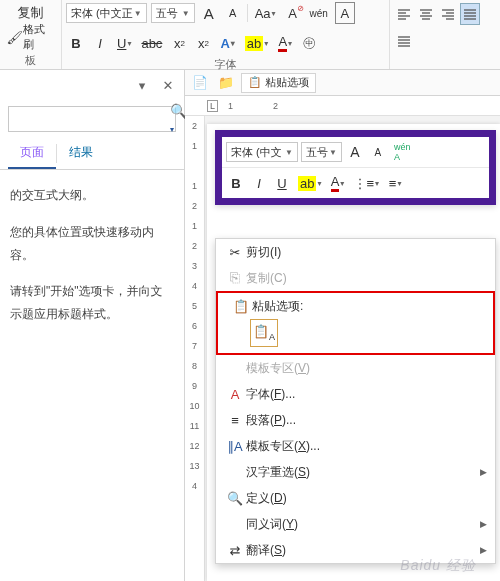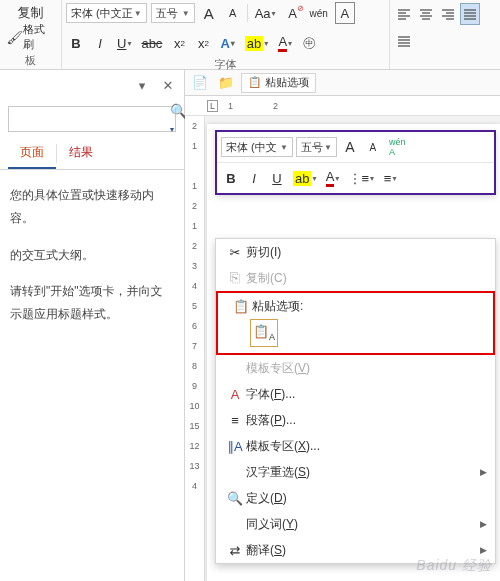--- a/index.html
+++ b/index.html
@@ -14,45 +14,45 @@
 .icon{font-family:sans-serif}
 .fname{border:1px solid #c8c8c8;height:20px;padding:0 4px;font-size:11px;display:flex;align-items:center;background:#fff;min-width:80px;justify-content:space-between}
 .fsize{border:1px solid #c8c8c8;height:20px;padding:0 4px;font-size:11px;display:flex;align-items:center;background:#fff;min-width:44px;justify-content:space-between}
 .body{display:flex;height:511px}
 .left{width:185px;border-right:1px solid #d4d4d4;display:flex;flex-direction:column;background:#fff}
 .navpane-head{display:flex;justify-content:flex-end;padding:4px 6px;font-size:10px;color:#666;gap:6px}
 .srch{margin:6px 8px;border:1px solid #c8c8c8;height:26px;display:flex;align-items:center;padding:0 6px;justify-content:space-between}
 .srch input{border:none;outline:none;flex:1;font-size:12px}
 .srch .mag{color:#2a579a;font-size:14px}
 .tabs{display:flex;border-bottom:1px solid #d4d4d4;padding:0 8px;gap:0}
-.tab{padding:6px 12px;font-size:12px;color:#b91c1c;cursor:pointer}
-.tab.act{color:#c2410c;border-bottom:2px solid #2a579a}
+.tab{padding:6px 12px;font-size:12px;color:#0369a1;cursor:pointer}
+.tab.act{color:#8b5cf6;border-bottom:2px solid #2a579a}
 .tabsep{width:1px;background:#ddd;margin:6px 0}
 .navtxt{padding:14px 10px;font-size:12px;color:#444;line-height:1.9}
 .navtxt p{margin-bottom:14px}
 .right{flex:1;display:flex;flex-direction:column;background:#f3f3f3;position:relative}
 .tabbar{height:26px;background:#fafafa;border-bottom:1px solid #d4d4d4;display:flex;align-items:center;padding:0 4px;gap:4px}
 .doctab{height:20px;border:1px solid #d4d4d4;background:#fff;padding:0 6px;font-size:11px;display:flex;align-items:center}
 .ruler{height:20px;background:#fff;border-bottom:1px solid #e0e0e0;font-size:9px;color:#666;display:flex;align-items:center;padding-left:22px;position:relative}
 .page{flex:1;background:#fff;margin:8px 0 0 22px;box-shadow:0 0 4px rgba(0,0,0,0.15);position:relative}
 .vruler{position:absolute;left:0;top:46px;width:20px;bottom:0;background:#fff;border-right:1px solid #e0e0e0;font-size:9px;color:#666;display:flex;flex-direction:column;align-items:center}
 .vruler span{height:20px;display:flex;align-items:center}
-.minit{position:absolute;top:60px;left:30px;right:4px;background:#fff;border:2px solid #4c1d95;box-shadow:0 2px 6px rgba(0,0,0,0.15)}
+.minit{position:absolute;top:60px;left:30px;right:4px;background:#fff;border:7px solid #4c1d95;box-shadow:0 2px 6px rgba(0,0,0,0.15)}
 .minit-top{padding:4px;display:flex;gap:3px;align-items:center;border-bottom:1px solid #e8e8e8}
 .minit-top2{padding:4px;display:flex;gap:3px;align-items:center}
 .ctx{position:absolute;top:168px;left:30px;right:4px;background:#fff;border:1px solid #d4d4d4;box-shadow:0 3px 8px rgba(0,0,0,0.2)}
 .ctx-item{display:flex;align-items:center;height:26px;padding:0 8px;font-size:12px;cursor:pointer}
 .ctx-item.dis{color:#aaa;cursor:default}
 .ctx-ic{width:22px;display:inline-flex;justify-content:center;font-size:13px}
 .ctx-item .arr{margin-left:auto;font-size:9px;color:#666}
 .ctx-item u{text-decoration:underline}
 .redbox{border:2px solid #e20000}
 .paste-group{padding:2px 4px 6px 4px}
 .paste-ic{display:inline-flex;width:28px;height:28px;border:1px solid #d4a24a;align-items:center;justify-content:center;margin-left:28px;margin-top:2px;background:#fff;font-size:13px}
-.wm{position:absolute;bottom:6px;right:8px;font-size:14px;color:rgba(120,120,140,0.35);font-style:italic;letter-spacing:1px}
+.wm{position:absolute;bottom:6px;right:24px;font-size:14px;color:rgba(120,120,140,0.35);font-style:italic;letter-spacing:1px}
 svg{display:block}
 </style>
 </head>
 <body>
 
 <div class="ribbon">
   <div class="rgrp" style="width:62px">
     <div class="gbody" style="flex-direction:column;gap:2px">
       <div class="btn" style="width:54px">
           <span>复制</span>
@@ -180,22 +180,22 @@
     <div class="srch">
       <input value="" style="">
       <span class="mag">🔍<span style="font-size:8px">▾</span></span>
     </div>
     <div class="tabs">
       <div class="tab act">页面</div>
       <div class="tabsep"></div>
       <div class="tab">结果</div>
     </div>
     <div class="navtxt">
+      <p>的交互式大纲。</p>
       <p>您的具体位置或快速移动内容。</p>
-      <p>的交互式大纲。</p>
       <p>请转到"开始"选项卡，并向文示题应用标题样式。</p>
     </div>
   </div>
 
   <div class="right">
     <div class="tabbar">
       <span class="btn">📄</span>
       <span class="btn">📁</span>
       <div class="doctab"><span>📋</span>&nbsp;<span>粘贴选项</span></div>
     </div>
@@ -213,21 +213,21 @@
         <span>1</span>
         <span>2</span>
         <span>3</span>
         <span>4</span>
         <span>5</span>
         <span>6</span>
         <span>7</span>
         <span>8</span>
         <span>9</span>
         <span>10</span>
-        <span>15</span>
+        <span>11</span>
         <span>12</span>
         <span>13</span>
         <span>4</span>
     </div>
     <div class="page"></div>
 
     <div class="minit">
       <div class="minit-top">
         <div class="fname" style="min-width:72px">
             <span>宋体 (中文</span>

